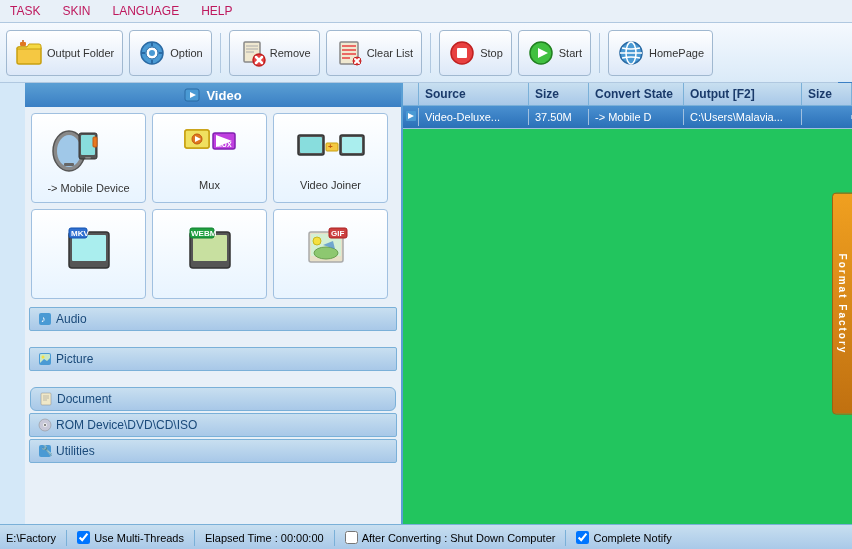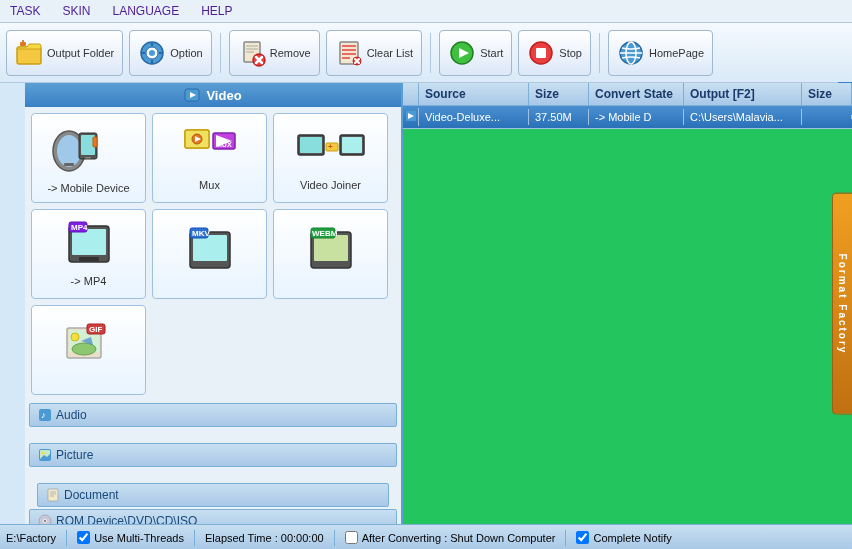--- a/index.html
+++ b/index.html
@@ -1,20 +1,20 @@
 <!DOCTYPE html>
 <html><head>
   <meta charset="utf-8">
   <style>
     * { margin: 0; padding: 0; box-sizing: border-box; }
     body { width: 852px; height: 549px; font-family: 'Segoe UI', Tahoma, Arial, sans-serif; font-size: 12px; background: #d4e8f8; overflow: hidden; user-select: none; }
 
     
     #menu-bar { background: #e8f0f8; border-bottom: 1px solid #b0c8e0; padding: 2px 6px; display: flex; gap: 14px; }
-    #menu-bar span { font-size: 12px; color: #4c1d95; cursor: pointer; padding: 2px 4px; }
+    #menu-bar span { font-size: 12px; color: #be185d; cursor: pointer; padding: 2px 4px; }
 
     
     #toolbar { background: linear-gradient(to bottom, #f5f9fe, #daeaf8); border-bottom: 1px solid #b0c8e0; padding: 4px 6px; display: flex; align-items: center; gap: 6px; height: 60px; }
     .toolbar-btn { display: flex; align-items: center; gap: 4px; background: linear-gradient(to bottom, #ffffff, #dce8f8); border: 1px solid #a0b8d0; border-radius: 4px; padding: 4px 8px; cursor: pointer; min-width: 70px; height: 46px; }
     .toolbar-btn .btn-icon { width: 28px; height: 28px; display: flex; align-items: center; justify-content: center; font-size: 20px; }
     .toolbar-btn .btn-label { font-size: 11px; color: #333; white-space: nowrap; }
     .toolbar-sep { width: 1px; height: 40px; background: #b0c8e0; margin: 0 2px; }
 
     
     #main { display: flex; height: calc(549px - 22px - 60px - 26px); padding-left: 25px; }
@@ -117,35 +117,35 @@
         <line x1="24" y1="20" x2="20" y2="24" stroke="white" stroke-width="2" stroke-linecap="round"></line>
       </svg>
     </div>
     <span class="btn-label">Clear List</span>
   </div>
   <div class="toolbar-sep"></div>
 
   <div class="toolbar-btn">
     <div class="btn-icon">
       <svg width="28" height="28" viewBox="0 0 28 28">
+        <circle cx="14" cy="14" r="11" fill="#e84040" stroke="#c02020" stroke-width="1.5"></circle>
+        <rect x="9" y="9" width="10" height="10" rx="1" fill="white"></rect>
+      </svg>
+    </div>
+    <span class="btn-label">Stop</span>
+  </div>
+
+  <div class="toolbar-btn">
+    <div class="btn-icon">
+      <svg width="28" height="28" viewBox="0 0 28 28">
         <circle cx="14" cy="14" r="11" fill="#40c040" stroke="#208020" stroke-width="1.5"></circle>
         <polygon points="11,9 21,14 11,19" fill="white"></polygon>
       </svg>
     </div>
     <span class="btn-label">Start</span>
-  </div>
-
-  <div class="toolbar-btn">
-    <div class="btn-icon">
-      <svg width="28" height="28" viewBox="0 0 28 28">
-        <circle cx="14" cy="14" r="11" fill="#e84040" stroke="#c02020" stroke-width="1.5"></circle>
-        <rect x="9" y="9" width="10" height="10" rx="1" fill="white"></rect>
-      </svg>
-    </div>
-    <span class="btn-label">Stop</span>
   </div>
   <div class="toolbar-sep"></div>
 
   <div class="toolbar-btn">
     <div class="btn-icon">
       <svg width="28" height="28" viewBox="0 0 28 28">
         <circle cx="14" cy="14" r="11" fill="#4a9ad4" stroke="#2a6aa4" stroke-width="1.5"></circle>
         <ellipse cx="14" cy="14" rx="5" ry="11" fill="none" stroke="white" stroke-width="1.5"></ellipse>
         <line x1="3" y1="14" x2="25" y2="14" stroke="white" stroke-width="1.5"></line>
         <path d="M5 9 Q14 11 23 9" fill="none" stroke="white" stroke-width="1.5"></path>
@@ -211,32 +211,20 @@
               <rect x="4" y="12" width="22" height="16" rx="1" fill="#8dd"></rect>
               <rect x="30" y="18" width="12" height="8" rx="1" fill="#f5c842" stroke="#c8a010" stroke-width="1"></rect>
               <text x="32" y="24" font-size="8" fill="#c05810" font-weight="bold">+</text>
               <rect x="44" y="10" width="24" height="20" rx="2" fill="#555" stroke="#333" stroke-width="1.5"></rect>
               <rect x="46" y="12" width="20" height="16" rx="1" fill="#aee"></rect>
             </svg>
           </div>
           <span class="item-label">Video Joiner</span>
         </div>
 
-        <div class="grid-item">
-          <div style="width:60px; height:50px; display:flex; align-items:center; justify-content:center;">
-            <svg width="60" height="50" viewBox="0 0 60 50">
-              <rect x="10" y="5" width="40" height="36" rx="3" fill="#555" stroke="#333" stroke-width="1.5"></rect>
-              <rect x="13" y="8" width="34" height="26" rx="1" fill="#aee"></rect>
-              <rect x="20" y="36" width="20" height="4" rx="1" fill="#333"></rect>
-              <rect x="10" y="1" width="18" height="10" rx="2" fill="#8020e0" stroke="#6010c0" stroke-width="1"></rect>
-              <text x="12" y="9" font-size="8" fill="white" font-weight="bold">MP4</text>
-            </svg>
-          </div>
-          <span class="item-label">-&gt; MP4</span>
-        </div>
 
         <div class="grid-item">
           <div style="width:60px; height:50px; display:flex; align-items:center; justify-content:center;">
             <svg width="60" height="50" viewBox="0 0 60 50">
               <rect x="10" y="5" width="40" height="36" rx="3" fill="#555" stroke="#333" stroke-width="1.5"></rect>
               <rect x="13" y="8" width="34" height="26" rx="1" fill="#aee"></rect>
               <rect x="10" y="1" width="18" height="10" rx="2" fill="#3070d0" stroke="#1050b0" stroke-width="1"></rect>
               <text x="12" y="9" font-size="8" fill="white" font-weight="bold">MKV</text>
             </svg>
           </div>
@@ -280,21 +268,21 @@
       </div>
       <div class="category-header" style="margin: 16px 4px;">
         <svg width="14" height="14" viewBox="0 0 14 14">
           <rect x="1" y="1" width="12" height="12" rx="2" fill="#4a9ad4"></rect>
           <rect x="2" y="2" width="10" height="10" rx="1" fill="#c8e8c8"></rect>
           <circle cx="5" cy="5" r="1.5" fill="#f5e040"></circle>
           <polygon points="2,11 6,7 9,9 12,6 12,12 2,12" fill="#4a9ad4"></polygon>
         </svg>
         <span>Picture</span>
       </div>
-      <div class="category-header" style="margin: 2px 12px;">
+      <div class="category-header" style="margin: 2px 5px; border-radius: 6px;">
         <svg width="14" height="14" viewBox="0 0 14 14">
           <rect x="2" y="1" width="10" height="12" rx="1" fill="#f0e8c8" stroke="#888" stroke-width="0.5"></rect>
           <line x1="4" y1="4" x2="10" y2="4" stroke="#888" stroke-width="0.5"></line>
           <line x1="4" y1="6" x2="10" y2="6" stroke="#888" stroke-width="0.5"></line>
           <line x1="4" y1="8" x2="8" y2="8" stroke="#888" stroke-width="0.5"></line>
         </svg>
         <span>Document</span>
       </div>
       <div class="category-header" style="margin: 2px 4px;">
         <svg width="14" height="14" viewBox="0 0 14 14">

